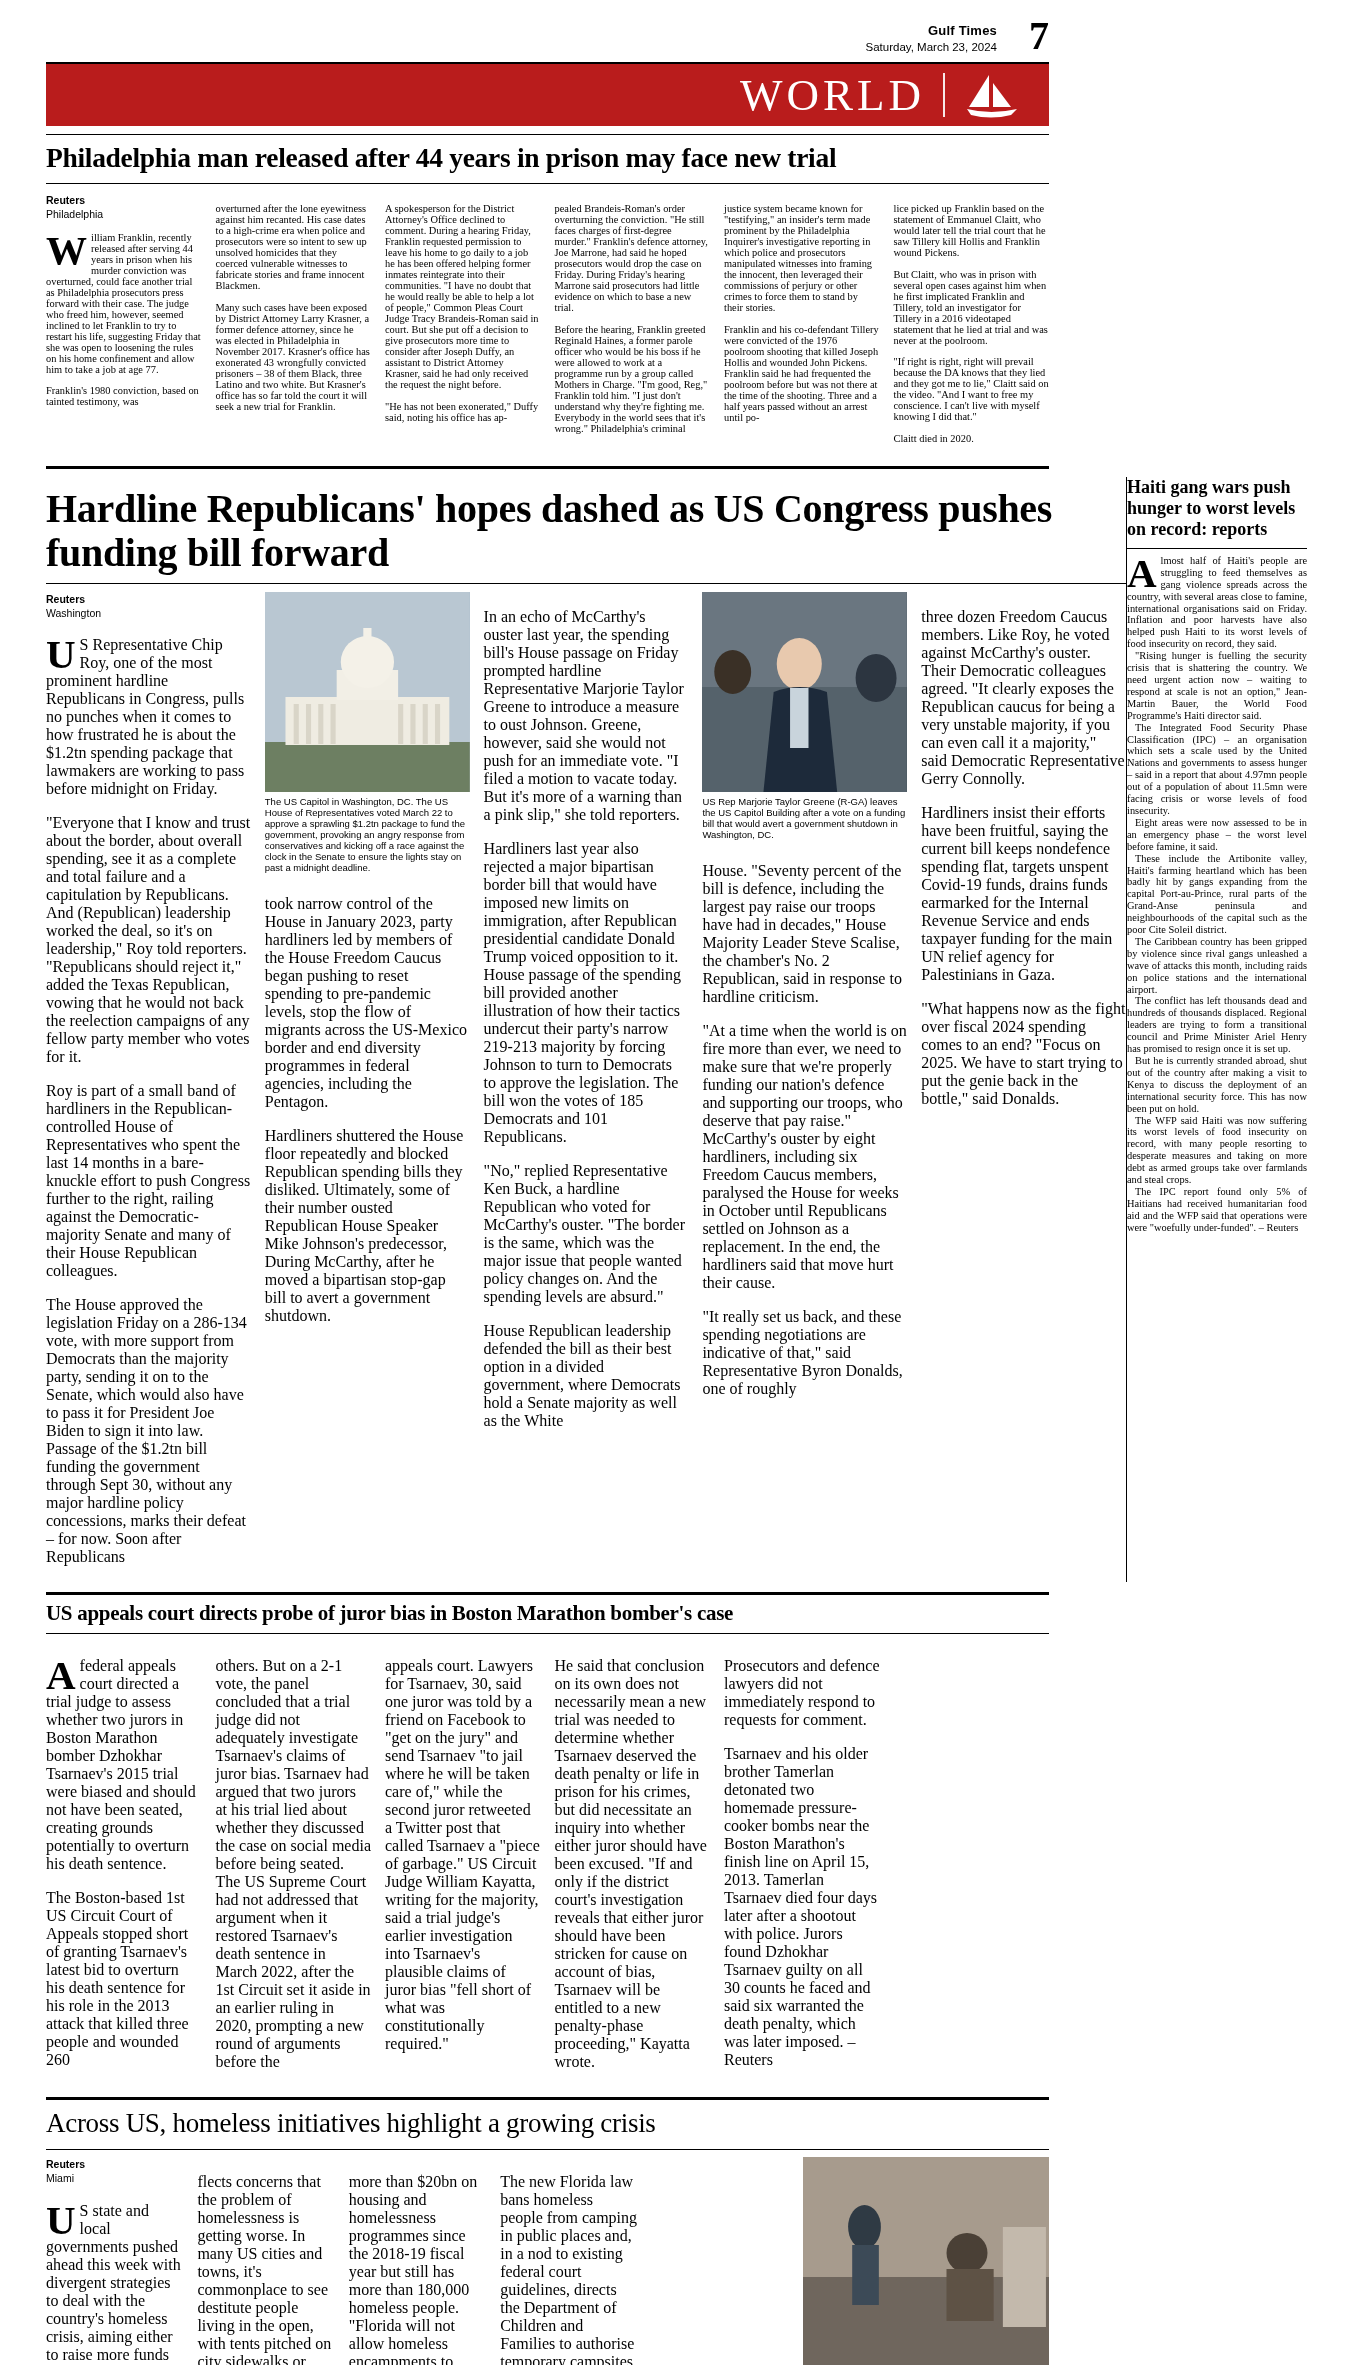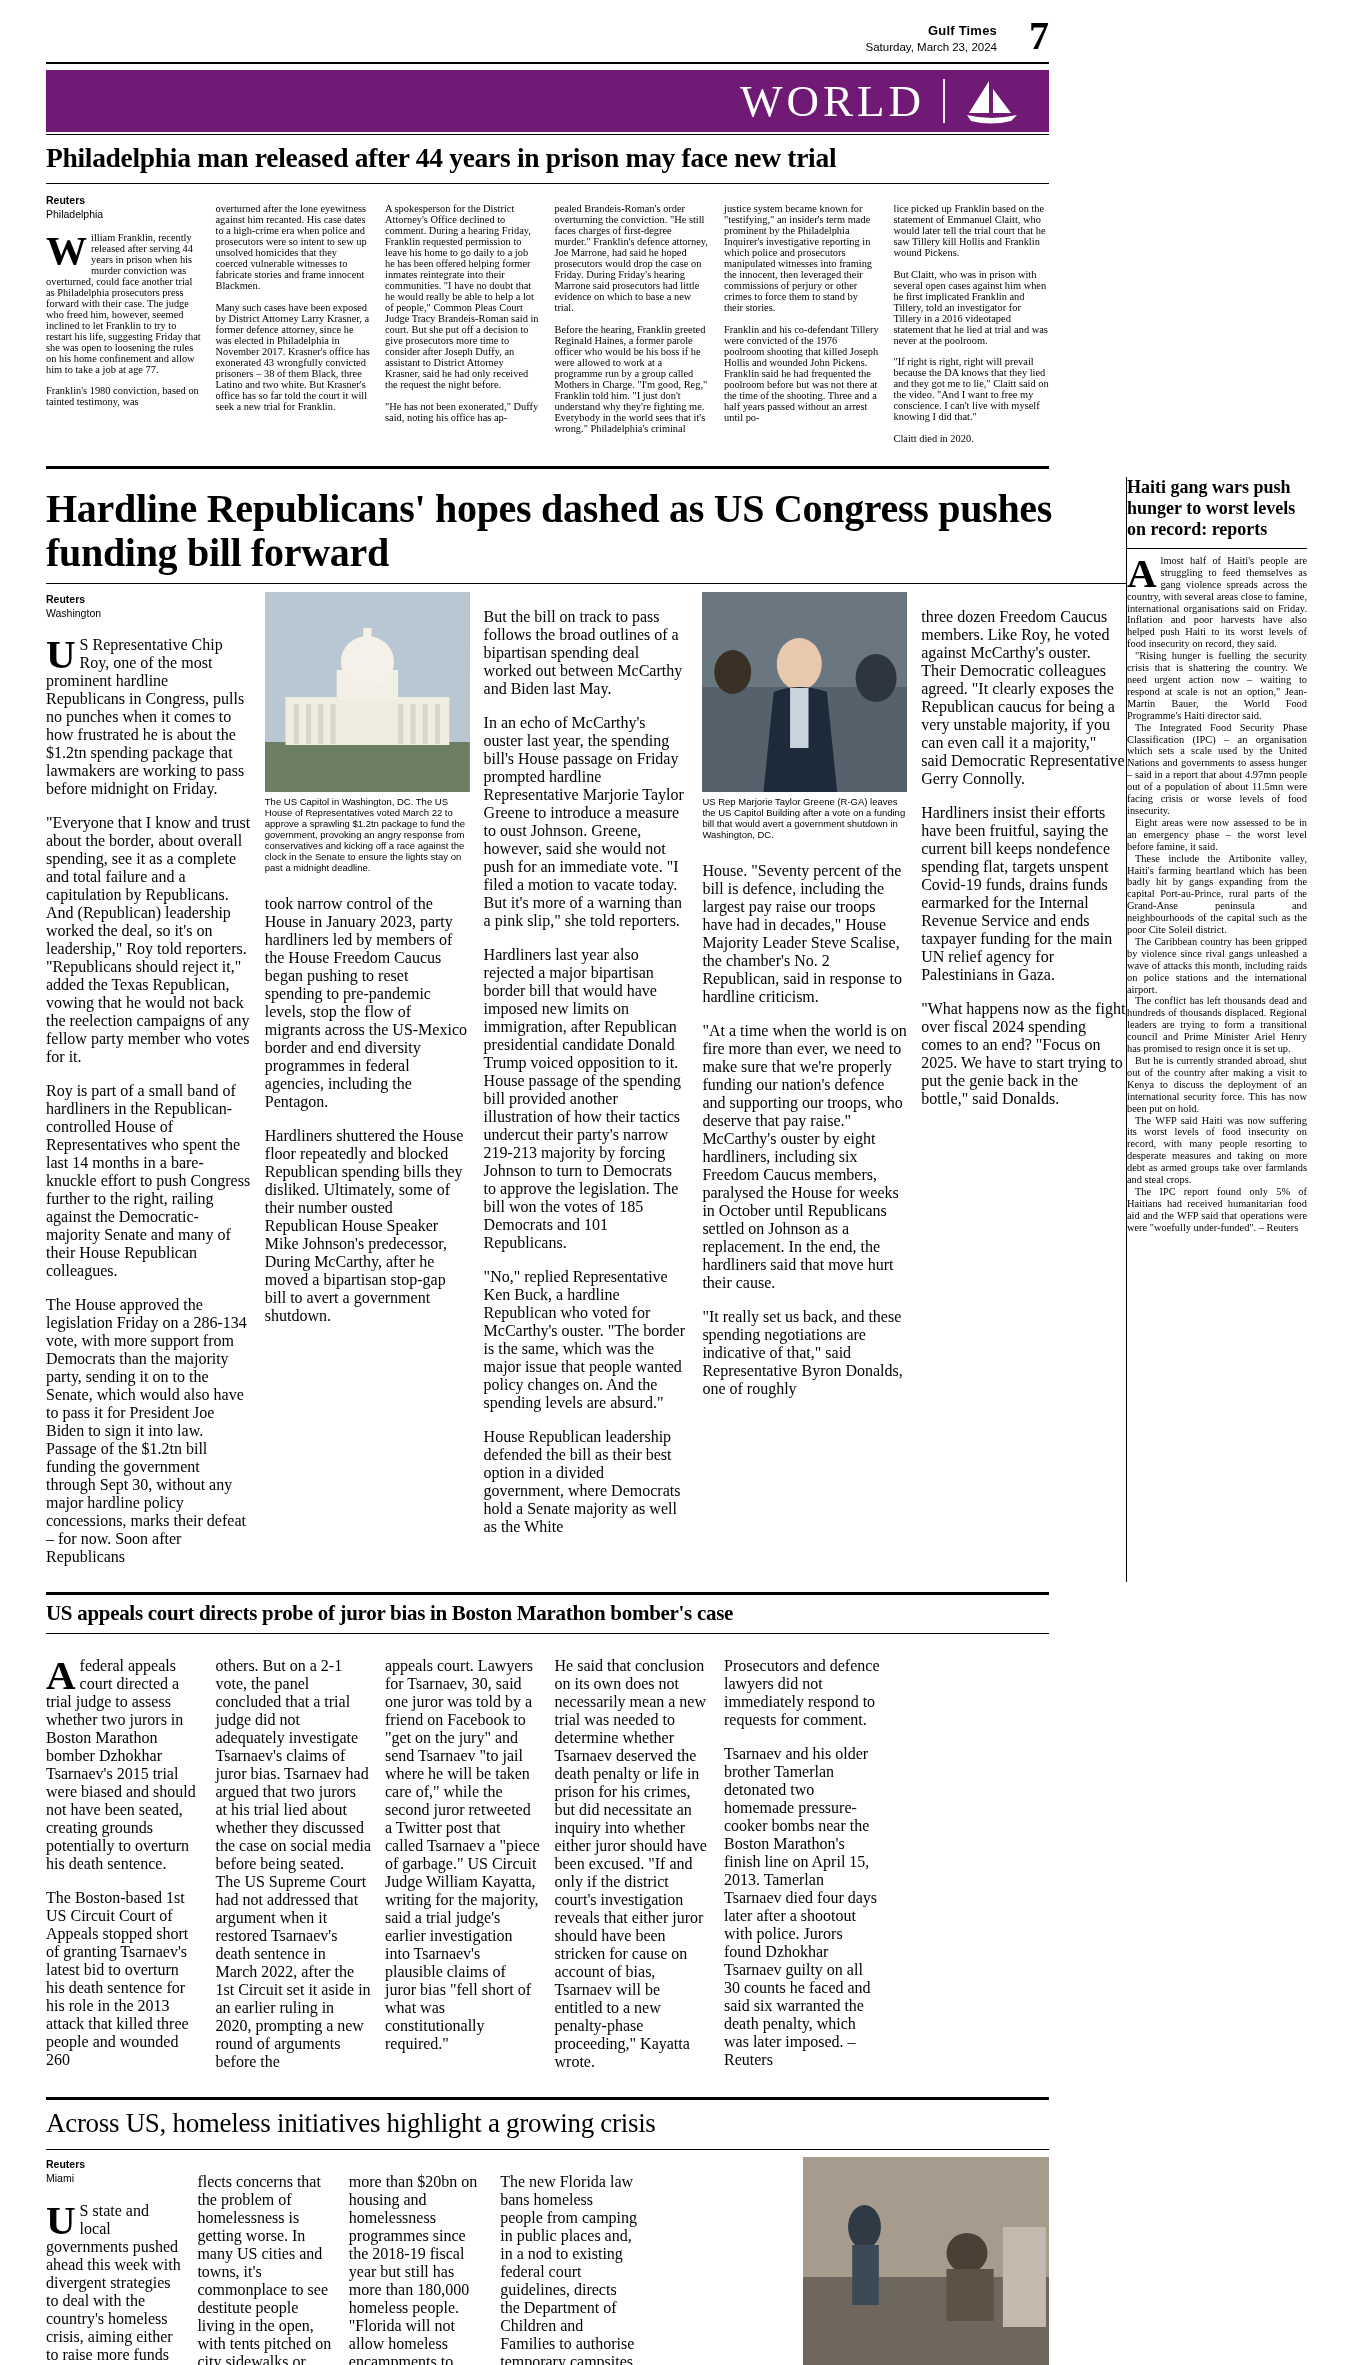--- a/index.html
+++ b/index.html
@@ -7,21 +7,21 @@
   .page{width:1095px;height:2365px;position:relative;padding:0;box-sizing:border-box;}
 
   
   .masthead{position:relative;height:120px;}
   .mast-top{display:flex;justify-content:flex-end;align-items:flex-end;padding:18px 46px 4px 46px;box-sizing:border-box;}
   .mast-meta{text-align:right;line-height:1.25;margin-right:18px;}
   .mast-meta .gt{font-family:"Liberation Sans",sans-serif;font-weight:bold;font-size:13px;letter-spacing:.2px;}
   .mast-meta .dt{font-family:"Liberation Sans",sans-serif;font-size:11.5px;}
   .pagenum{font-family:"Liberation Serif",serif;font-size:40px;font-weight:bold;line-height:.9;padding-left:14px;}
   .mast-rule{height:2px;background:#000;margin:4px 46px 0 46px;}
-  .redband{margin:6px 46px 0 46px;height:62px;background:#701a75;position:relative;display:flex;align-items:center;justify-content:flex-end;}
+  .redband{margin:0 46px 0 46px;height:62px;background:#b91c1c;position:relative;display:flex;align-items:center;justify-content:flex-end;}
   .redband .word{color:#fff;font-family:"Liberation Serif",serif;font-size:45px;letter-spacing:4px;font-weight:400;padding-right:18px;}
   .redband .divider{width:2px;height:44px;background:#fff;opacity:.9;margin-right:14px;}
   .redband .logo{width:64px;height:52px;margin-right:26px;display:flex;align-items:center;justify-content:center;}
 
   
   .rule-thin{height:1px;background:#000;}
   .rule-thick{height:3px;background:#000;}
   .content{padding:0 46px;box-sizing:border-box;}
   h1.head{font-family:"Liberation Serif",serif;font-weight:bold;letter-spacing:-.3px;margin:0;}
   .byline{font-family:"Liberation Sans",sans-serif;font-size:10.5px;line-height:1.35;margin-bottom:6px;}
@@ -161,21 +161,20 @@
                 </g>
               </svg>
             </div>
             <div class="caption">The US Capitol in Washington, DC. The US House of Representatives voted March 22 to approve a sprawling $1.2tn package to fund the government, provoking an angry response from conservatives and kicking off a race against the clock in the Senate to ensure the lights stay on past a midnight deadline.</div>
             <div style="height:6px;"></div>
             <p class="first">took narrow control of the House in January 2023, party hardliners led by members of the House Freedom Caucus began pushing to reset spending to pre-pandemic levels, stop the flow of migrants across the US-Mexico border and end diversity programmes in federal agencies, including the Pentagon.</p>
             <p>Hardliners shuttered the House floor repeatedly and blocked Republican spending bills they disliked. Ultimately, some of their number ousted Republican House Speaker Mike Johnson's predecessor, During McCarthy, after he moved a bipartisan stop-gap bill to avert a government shutdown.</p>
           </div>
 
           <div>
-            <p class="first">But the bill on track to pass follows the broad outlines of a bipartisan spending deal worked out between McCarthy and Biden last May.</p>
             <p>In an echo of McCarthy's ouster last year, the spending bill's House passage on Friday prompted hardline Representative Marjorie Taylor Greene to introduce a measure to oust Johnson. Greene, however, said she would not push for an immediate vote. "I filed a motion to vacate today. But it's more of a warning than a pink slip," she told reporters.</p>
             <p>Hardliners last year also rejected a major bipartisan border bill that would have imposed new limits on immigration, after Republican presidential candidate Donald Trump voiced opposition to it. House passage of the spending bill provided another illustration of how their tactics undercut their party's narrow 219-213 majority by forcing Johnson to turn to Democrats to approve the legislation. The bill won the votes of 185 Democrats and 101 Republicans.</p>
             <p>"No," replied Representative Ken Buck, a hardline Republican who voted for McCarthy's ouster. "The border is the same, which was the major issue that people wanted policy changes on. And the spending levels are absurd."</p>
             <p>House Republican leadership defended the bill as their best option in a divided government, where Democrats hold a Senate majority as well as the White</p>
           </div>
 
           <div>
             <div class="photo" style="height:200px;background:#3d4b55;">
               <svg viewBox="0 0 200 200" width="100%" height="100%" preserveAspectRatio="none" aria-hidden="true">
                 <rect width="200" height="200" fill="#55626b"></rect>

